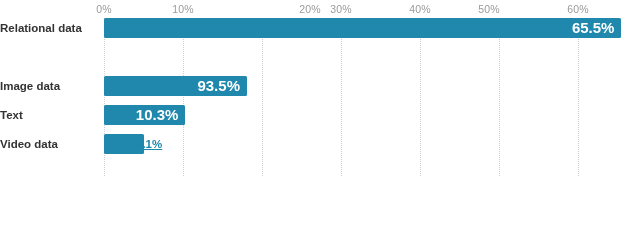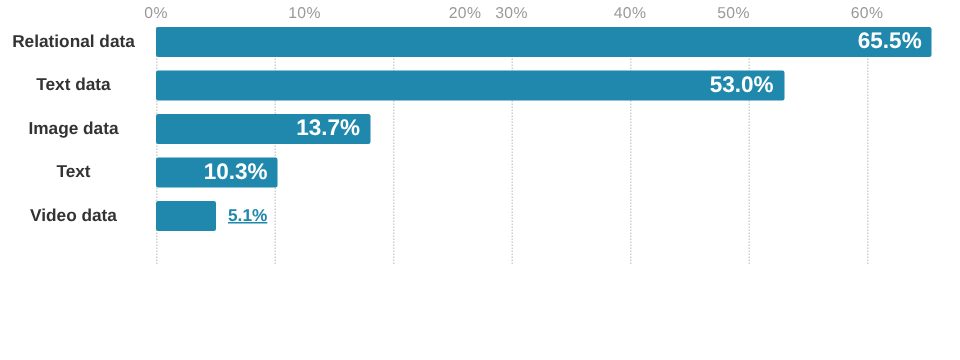--- a/index.html
+++ b/index.html
@@ -70,21 +70,21 @@
     width: 640px;
     height: 20px;
   }
   .cat-label {
     position: absolute;
     left: 0;
     top: 0;
     width: 98px;
     height: 20px;
     line-height: 20px;
-    text-align: center;
+    text-align: left;
     font-size: 11.5px;
     font-weight: bold;
     color: #333333;
     white-space: nowrap;
   }
   .bar {
     position: absolute;
     left: 104px;
     top: 0;
     height: 20px;
@@ -112,21 +112,21 @@
     white-space: nowrap;
   }
 </style>
 </head>
 <body>
 
 <div id="chart-root">
 
   <div id="tick-labels">
       <div class="tick-label" style="left: 104px; color: rgb(154, 154, 154);">0%</div>
-      <div class="tick-label" style="left: 183px; color: rgb(154, 154, 154); margin-left: 20px;">10%</div>
+      <div class="tick-label" style="left: 183px; color: rgb(154, 154, 154);">10%</div>
       <div class="tick-label" style="left: 262px; color: rgb(154, 154, 154); margin-left: 48px;">20%</div>
       <div class="tick-label" style="left: 341px; color: rgb(154, 154, 154);">30%</div>
       <div class="tick-label" style="left: 420px; color: rgb(154, 154, 154);">40%</div>
       <div class="tick-label" style="left: 489px; color: rgb(154, 154, 154);">50%</div>
       <div class="tick-label" style="left: 578px; color: rgb(154, 154, 154);">60%</div>
     </div>
 
   <div id="plot-area">
     <div id="gridlines">
         <div class="gridline" style="left: 0px; border-left-color: rgb(207, 207, 207);"></div>
@@ -138,35 +138,30 @@
         <div class="gridline" style="left: 474px; border-left-color: rgb(207, 207, 207);"></div>
       </div>
   </div>
 
   <div id="rows">
       <div class="row" style="top: 0px;">
         <div class="cat-label" style="color: rgb(51, 51, 51);">Relational data</div>
         <div class="bar" style="width: 517.45px; height: 20px; background: rgb(31, 136, 172);"></div>
         <div class="bar-value-inside" style="color: rgb(255, 255, 255); left: 614.45px; transform: translateX(-100%);">65.5%</div>
       </div>
-      <div class="row" style="top: 29px;">
-        <div class="cat-label" style="color: rgb(51, 51, 51);">Text data</div>
-        <div class="bar" style="width: 418.7px; height: 20px; background: rgb(31, 136, 172);"></div>
-        <div class="bar-value-inside" style="color: rgb(255, 255, 255); left: 515.7px; transform: translateX(-100%);">53.0%</div>
-      </div>
       <div class="row" style="top: 58px;">
         <div class="cat-label" style="color: rgb(51, 51, 51);">Image data</div>
         <div class="bar" style="width: 142.99px; height: 20px; background: rgb(31, 136, 172);"></div>
-        <div class="bar-value-inside" style="color: rgb(255, 255, 255); left: 239.99px; transform: translateX(-100%);">13.7%</div>
+        <div class="bar-value-inside" style="color: rgb(255, 255, 255); left: 239.99px; transform: translateX(-100%);">93.5%</div>
       </div>
       <div class="row" style="top: 87px;">
         <div class="cat-label" style="color: rgb(51, 51, 51);">Text</div>
         <div class="bar" style="width: 81.37px; height: 20px; background: rgb(31, 136, 172);"></div>
         <div class="bar-value-inside" style="color: rgb(255, 255, 255); left: 178.37px; transform: translateX(-100%);">10.3%</div>
       </div>
       <div class="row" style="top: 116px; padding-left: 37px;">
         <div class="cat-label" style="color: rgb(51, 51, 51);">Video data</div>
         <div class="bar" style="width: 40.29px; height: 20px; background: rgb(31, 136, 172);"></div>
-        <div class="bar-value-outside" style="color: rgb(31, 136, 172); left: 152px; text-decoration: underline;">5.1%</div>
+        <div class="bar-value-outside" style="color: rgb(31, 136, 172); left: 136px; text-decoration: underline;">5.1%</div>
       </div>
     </div>
 
 </div>
 
 </body></html>

